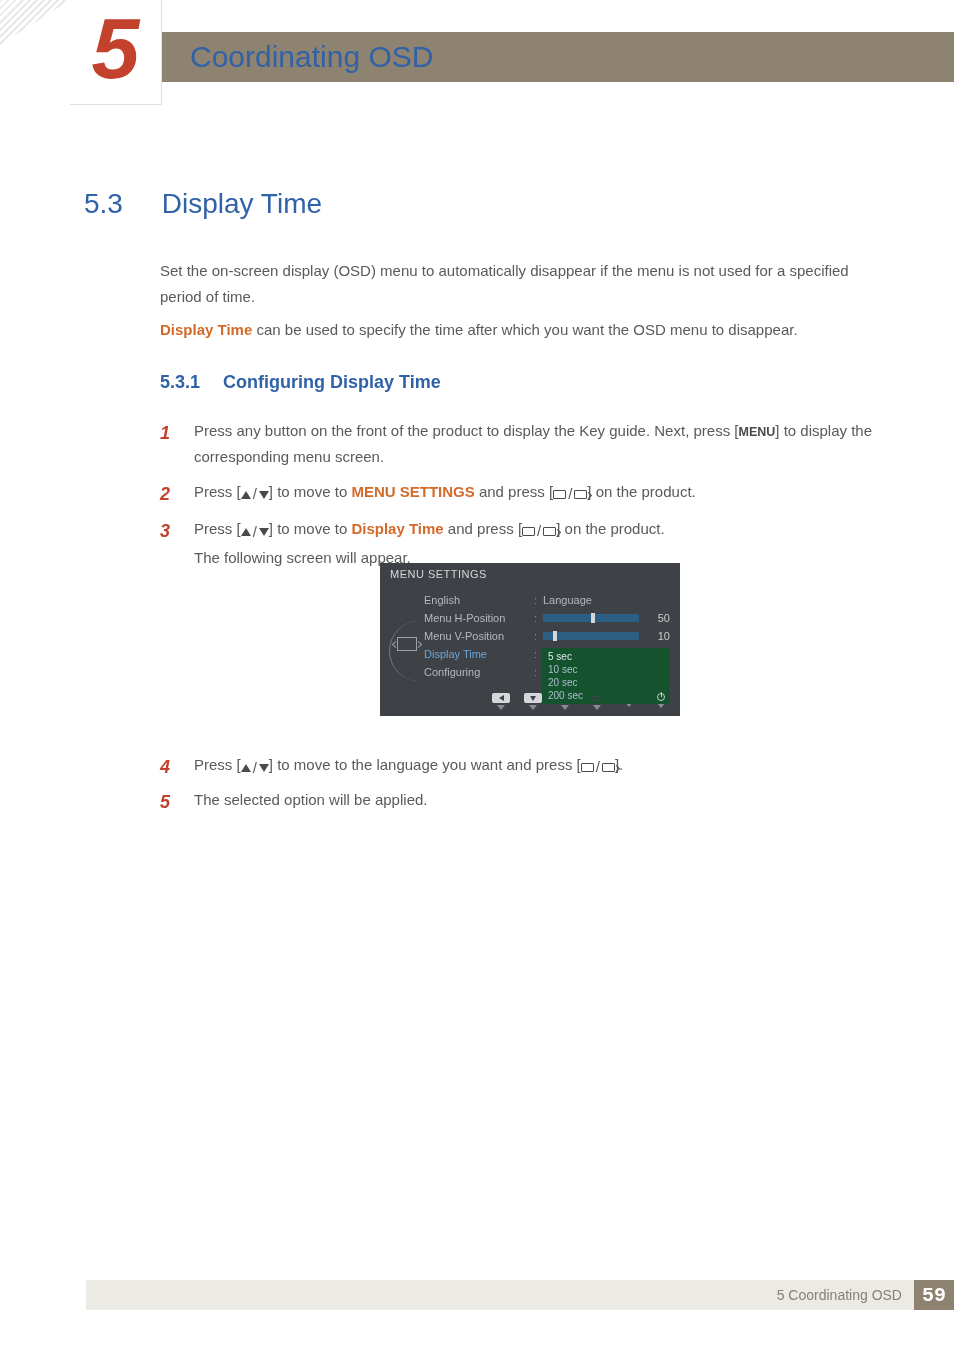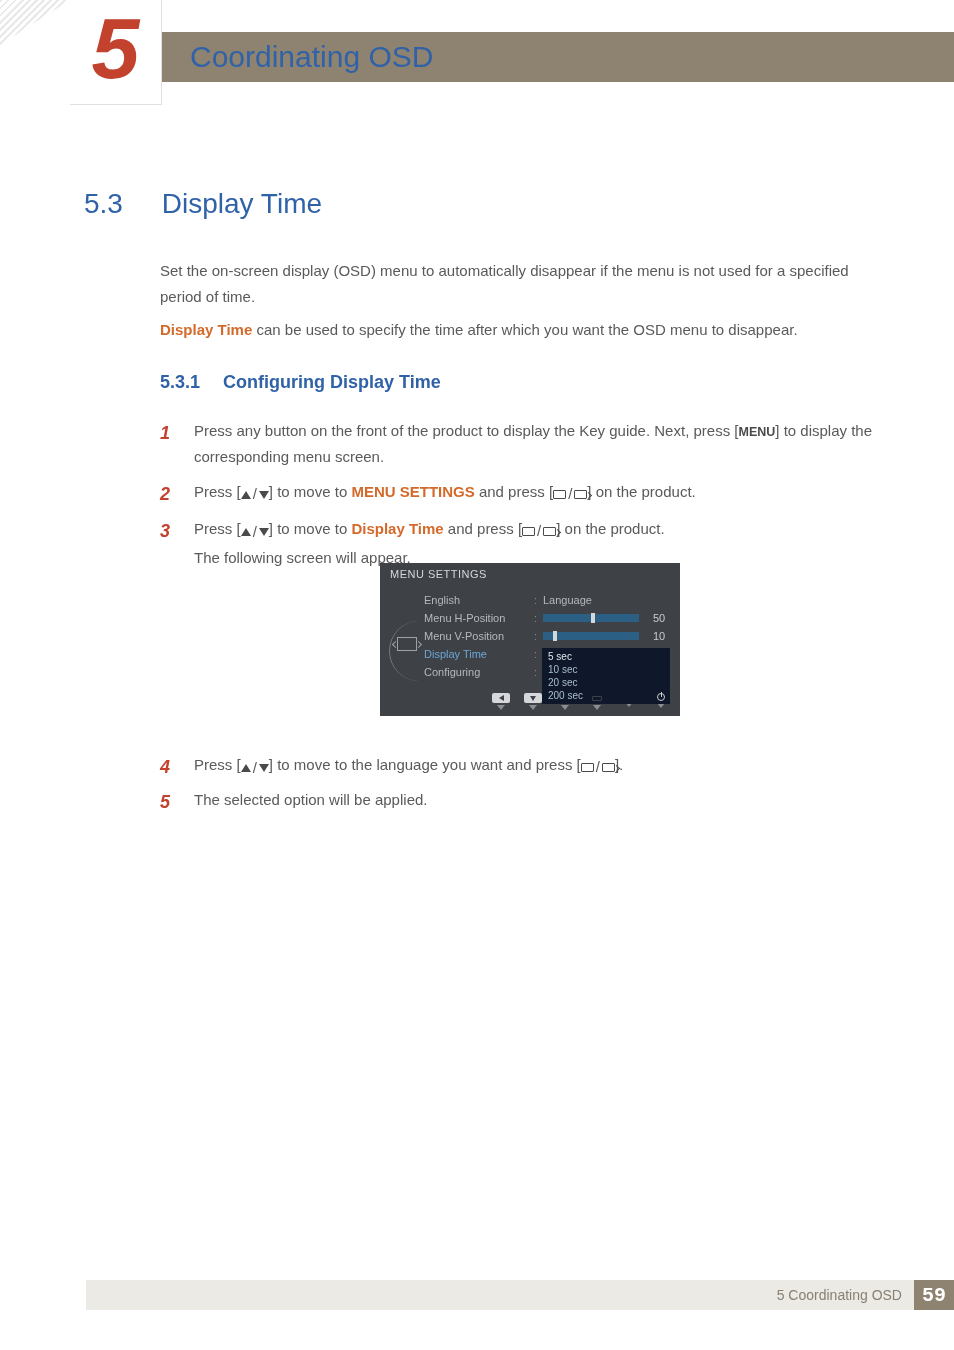--- a/index.html
+++ b/index.html
@@ -210,27 +210,27 @@
     height: 8px;
     background: #2b5f84;
     position: relative;
     margin-right: 4px;
   }
   .slider .handle {
     position:absolute; top:-1px;
     width:4px; height:10px;
     background:#d5d7da;
   }
-  .slider-val { width: 22px; text-align:center; color:#c9cbce; }
+  .slider-val { width: 22px; text-align:right; color:#c9cbce; }
   .dropdown {
     position: absolute;
     left: 152px;
     top: 57px;
     width: 128px;
-    background: #0f172a;
+    background: #14532d;
     padding: 2px 0;
   }
   .dropdown div {
     padding: 0 6px;
     font-size: 10px;
     line-height: 13px;
     color: #a9bfcf;
   }
   .dropdown .sel { color: #dfe7ed; }
   .osd-footer {

